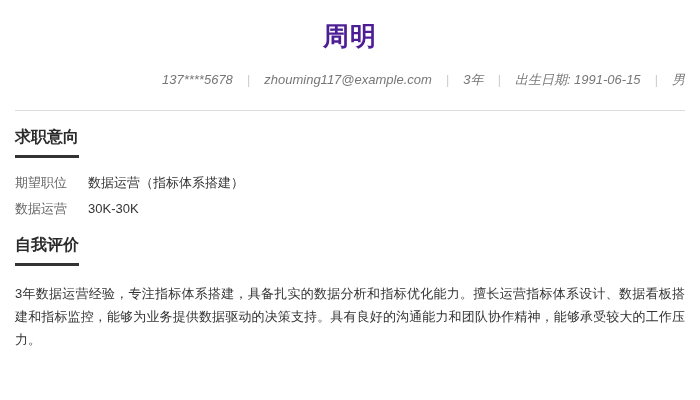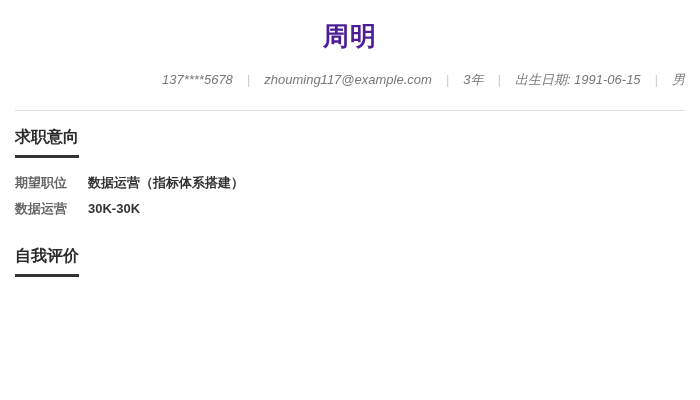--- a/index.html
+++ b/index.html
@@ -31,34 +31,34 @@
   }
   .c-sep { color: #cccccc; margin: 0 14px; }
 
   .divider {
     border: none;
     border-top: 1px solid #dddddd;
     margin-top: 22px;
   }
 
   .section { margin-top: 16px; }
-  .section-2 { margin-top: 29px; }
+  .section-2 { margin-top: 18px; }
 
   .sec-title {
     display: inline-block;
     font-size: 16px;
     line-height: 19px;
     font-weight: bold;
     color: #2b2b2b;
     border-bottom: 3px solid #333333;
     padding-bottom: 9px;
   }
 
   .info-rows { margin-top: 17px; }
-  .info-row { font-size: 13px; line-height: 16px; margin-bottom: 10px; font-weight: bold; }
+  .info-row { font-size: 13px; line-height: 16px; margin-bottom: 10px; }
   .info-label { display: inline-block; width: 73px; color: #666666; }
   .info-value { color: #333333; }
 
   .eval-text {
     margin-top: 16px;
     font-size: 13px;
     line-height: 23px;
     color: #333333;
     text-align: justify;
   }
@@ -83,15 +83,16 @@
         <span class="info-label">期望职位</span><span class="info-value">数据运营（指标体系搭建）</span>
       </div>
       <div class="info-row">
         <span class="info-label">数据运营</span><span class="info-value">30K-30K</span>
       </div>
     </div>
   </section>
 
   <section class="section section-2">
     <h2 class="sec-title">自我评价</h2>
+    <p class="eval-text">3年数据运营经验，专注指标体系搭建，具备扎实的数据分析和指标优化能力。擅长运营指标体系设计、数据看板搭建和指标监控，能够为业务提供数据驱动的决策支持。具有良好的沟通能力和团队协作精神，能够承受较大的工作压力。</p>
   </section>
 
 </div>
 
 </body></html>

